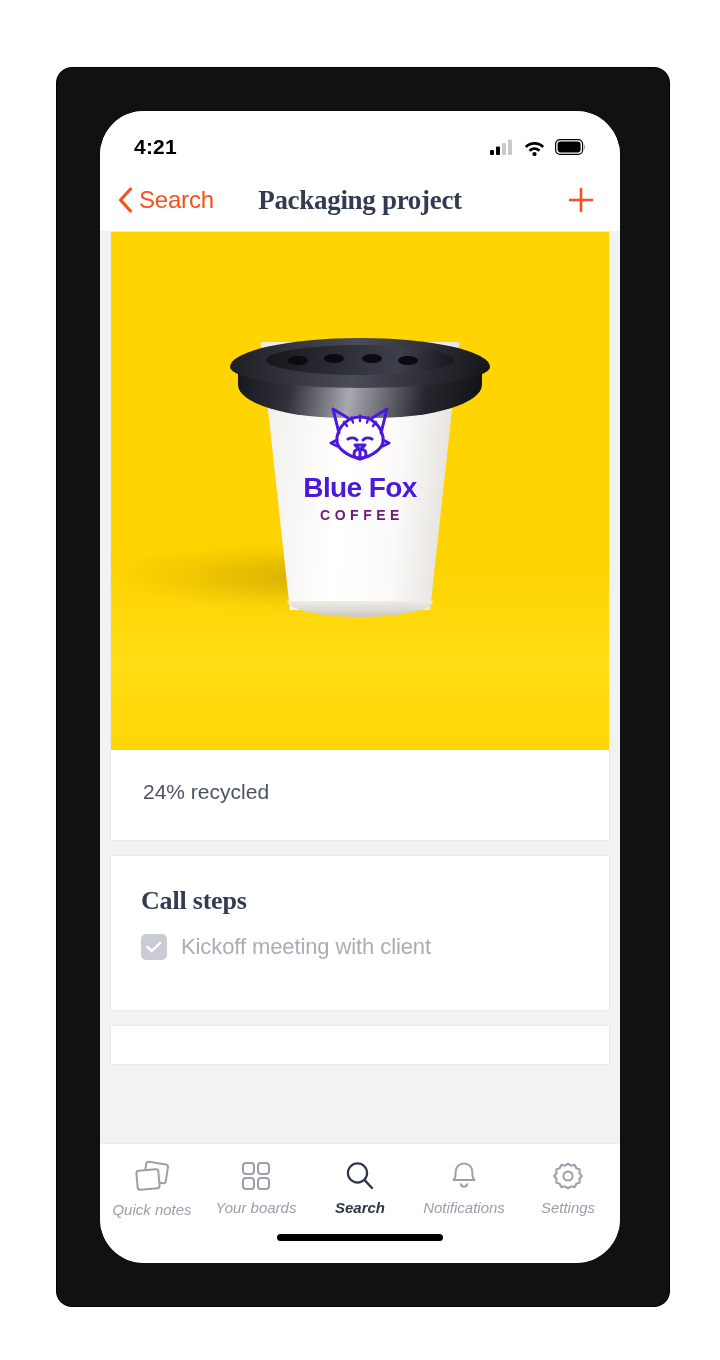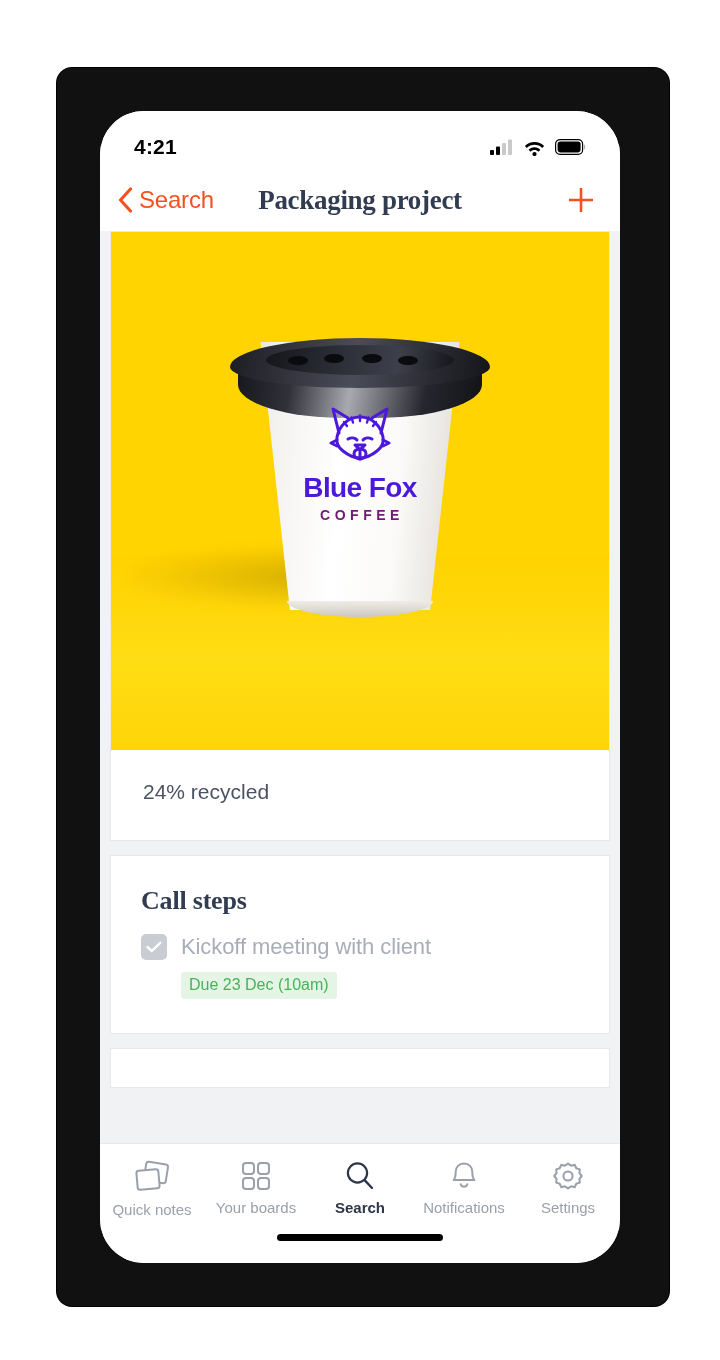--- a/index.html
+++ b/index.html
@@ -298,21 +298,21 @@
     box-shadow: 0 -1px 0 rgba(0,0,0,0.04);
   }
   .tab {
     flex: 1;
     display: flex;
     flex-direction: column;
     align-items: center;
     gap: 7px;
     cursor: pointer;
   }
-  .tab-label { font-size: 15px; color: #9aa0ab; }
+  .tab-label { font-size: 15px; color: #9aa0ab; font-style: italic; }
   .tab.active .tab-label { color: #2d3648; font-weight: bold; }
 
   .home-indicator {
     position: absolute;
     left: 50%;
     transform: translateX(-50%);
     bottom: 22px;
     width: 166px;
     height: 7px;
     background: #000;
@@ -419,23 +419,20 @@
         <div class="step">
           <div class="cbox checked">
             <svg width="16" height="12" viewBox="0 0 16 12">
               <path d="M1.6 6.1 5.8 10 14.2 1.8" fill="none" stroke="#fff" stroke-width="2.4" stroke-linecap="round" stroke-linejoin="round"></path>
             </svg>
           </div>
           <span class="step-label done">Kickoff meeting with client</span>
         </div>
 
 
-        <div class="due-wrap">
-          <span class="due-badge">Due 23 Dec (10am)</span>
-        </div>
       </div>
 
       <div class="card-peek"></div>
     </div>
 
     <div class="tabbar">
       <div class="tab">
         <svg width="38" height="34" viewBox="0 0 38 34">
           <rect x="12" y="3" width="22" height="19" rx="2.5" transform="rotate(9 23 12.5)" fill="none" stroke="#9aa0ab" stroke-width="2"></rect>
           <rect x="4" y="10" width="22" height="19" rx="2.5" transform="rotate(-5 15 19.5)" fill="#fff" stroke="#9aa0ab" stroke-width="2"></rect>

